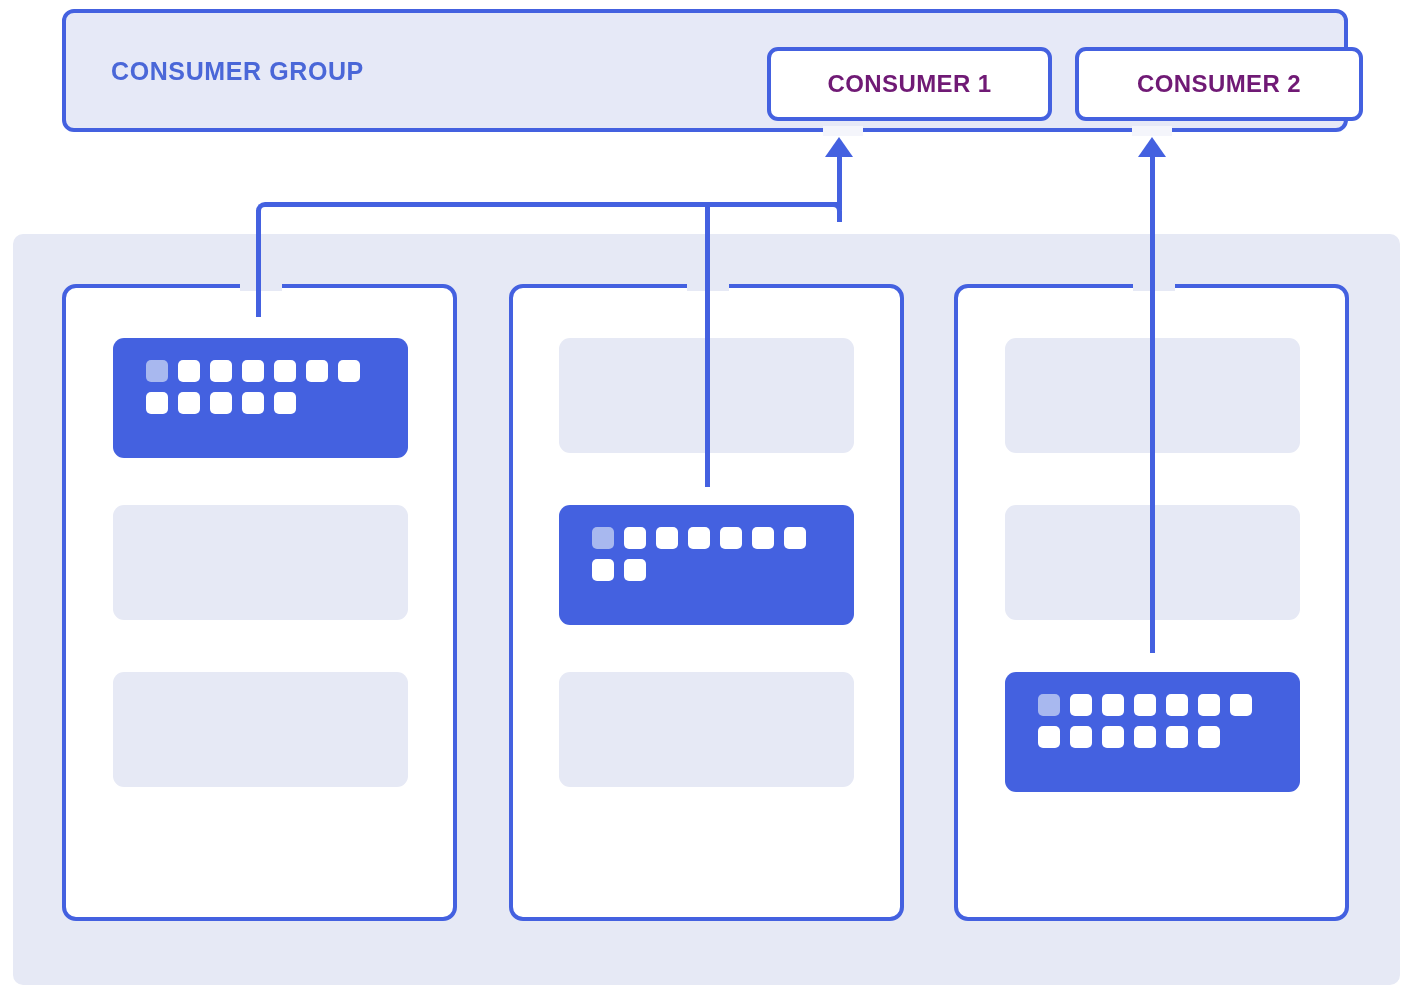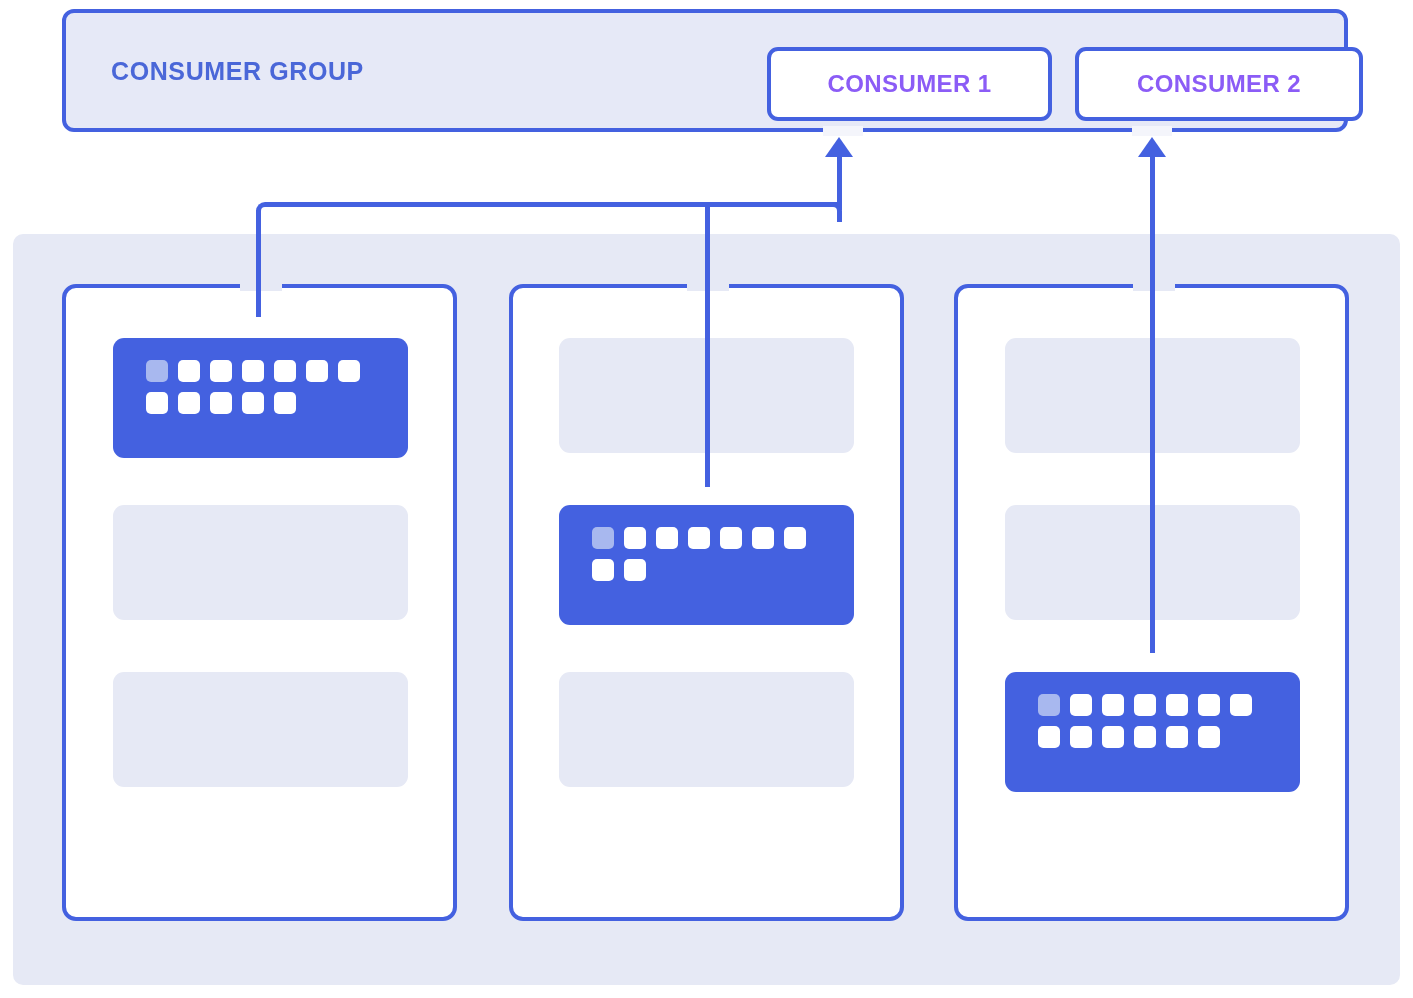--- a/index.html
+++ b/index.html
@@ -53,21 +53,21 @@
     height: 74px;
     box-sizing: border-box;
     background: #ffffff;
     border: 4px solid #4461e0;
     border-radius: 11px;
     display: flex;
     align-items: center;
     justify-content: center;
   }
   .consumer-chip .chip-label {
-    color: #8b5cf6;
+    color: #701a75;
     font-size: 24px;
     font-weight: bold;
     letter-spacing: 0.4px;
     white-space: nowrap;
     font-stretch: condensed;
   }
   #consumer-chip-1 { left: 701px; width: 285px; }
   #consumer-chip-2 { left: 1009px; width: 288px; }
 
   

